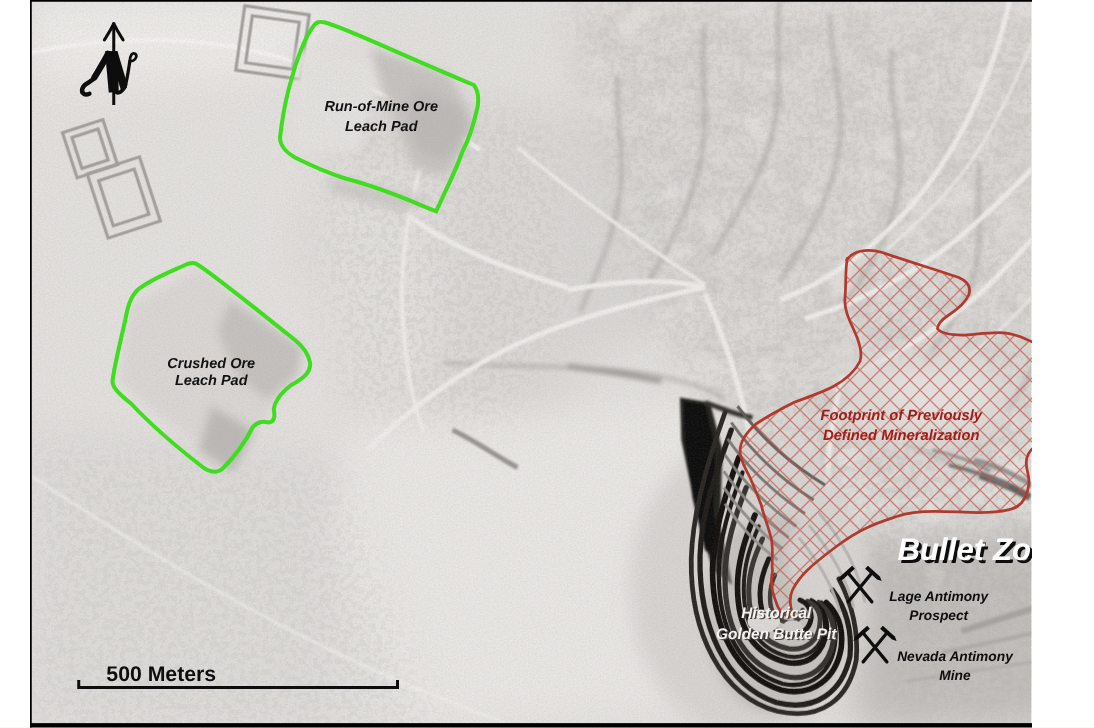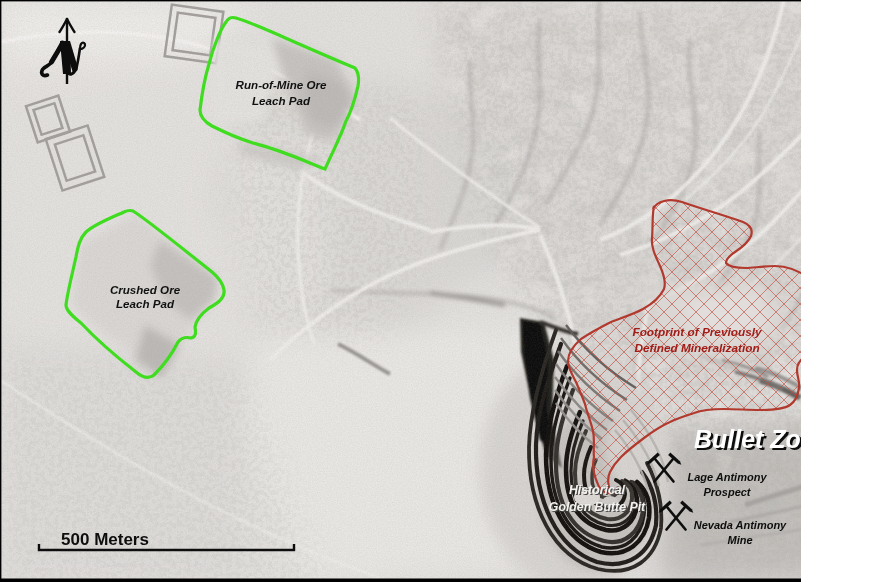--- a/index.html
+++ b/index.html
@@ -1,16 +1,16 @@
 <!DOCTYPE html>
 <html><head>
 <meta charset="utf-8">
 <style>
   html,body{margin:0;padding:0;background:#fff;}
-  #map{position:relative;width:801px;height:582px;overflow:hidden;}
+  #map{position:relative;width:801px;height:582px;overflow:hidden;margin-left:24px;}
   svg{display:block;}
   text{font-family:"Liberation Sans",sans-serif;}
 </style>
 </head>
 <body>
 <div id="map">
 <svg width="875" height="582" viewBox="0 0 875 582">
 <defs>
   <filter id="blur14" x="-30%" y="-30%" width="160%" height="160%">
           <feGaussianBlur stdDeviation="14"></feGaussianBlur>

